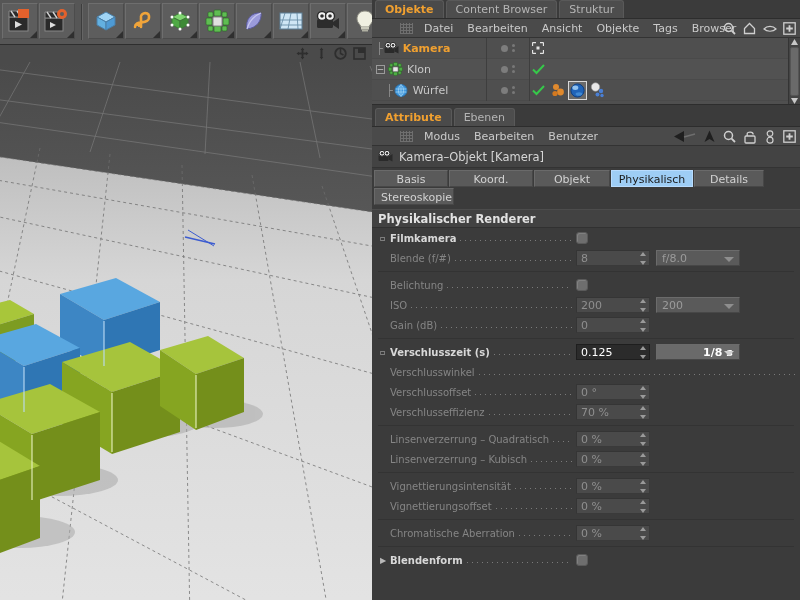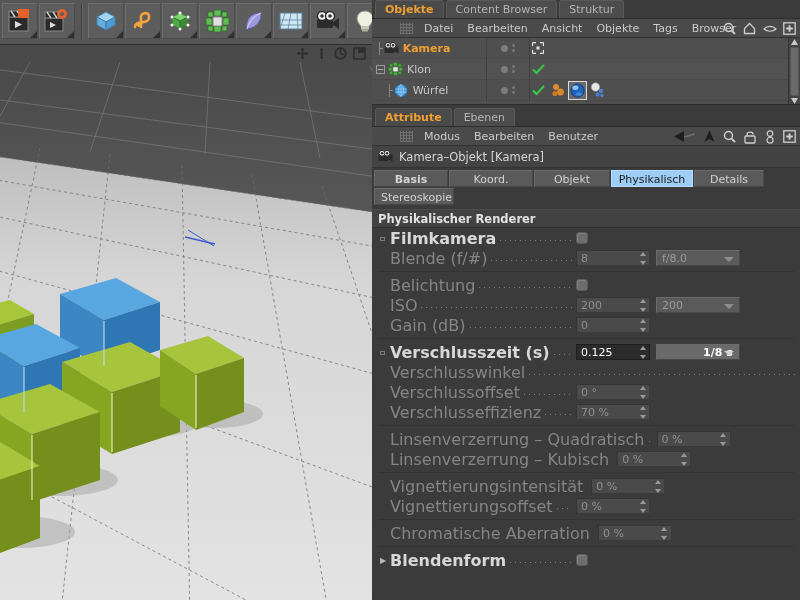--- a/index.html
+++ b/index.html
@@ -133,33 +133,33 @@
   .objhead .oicon { margin-right: 6px; }
   .objhead span.t { font-size: 11.5px; color: #d6d6d6; }
 
   .tabrow { display: flex; flex-wrap: wrap; padding: 2px 2px 0 2px; background: #3b3b3b; }
   .ptab {
     height: 17px; line-height: 17px; padding: 0 6px; margin: 0 1px 1px 0;
     background: #5a5a5a; border: 1px solid #6a6a6a; border-bottom-color: #474747; border-right-color: #474747;
     color: #d2d2d2; font-size: 11px; text-align: center; white-space: nowrap;
   }
   .ptab.active { background: #9ecdf5; color: #1a1a1a; border-color: #b8dcff; }
-  .ptab.w1 { width: 74px; font-weight: bold; } .ptab.w2 { width: 84px; } .ptab.w3 { width: 76px; }
+  .ptab.w1 { width: 74px; } .ptab.w2 { width: 84px; } .ptab.w3 { width: 76px; }
   .ptab.w4 { width: 82px; } .ptab.w5 { width: 70px; } .ptab.w6 { width: 80px; }
 
   .sechead {
     height: 19px; line-height: 19px; padding-left: 6px;
     font-size: 11.5px; font-weight: bold; color: #e2e2e2;
     background: #424242; border-top: 1px solid #4c4c4c; border-bottom: 1px solid #313131;
     margin-top: 3px;
   }
 
   .prow { height: 20px; display: flex; align-items: center; padding-left: 8px; position: relative; }
   .twist { width: 10px; font-size: 8px; color: #b9b9b9; flex: none; }
-  .plabel { font-size: 16px; white-space: nowrap; flex: none; }
+  .plabel { font-size: 10px; white-space: nowrap; flex: none; }
   .plabel.dim { color: #858585; }
   .plabel.on { color: #d8d8d8; font-weight: bold; }
   .leader { flex: 1; margin: 0 4px; height: 11px; position: relative; overflow: hidden; }
   .leader::after {
     content: ''; position: absolute; left: 0; right: 0; bottom: 3px; height: 1px;
     background-image: repeating-linear-gradient(90deg,#7a7a7a 0,#7a7a7a 1px,transparent 1px,transparent 5px);
   }
   .fieldarea { width: 224px; flex: none; display: flex; align-items: center; gap: 6px; }
 
   .numfield {

